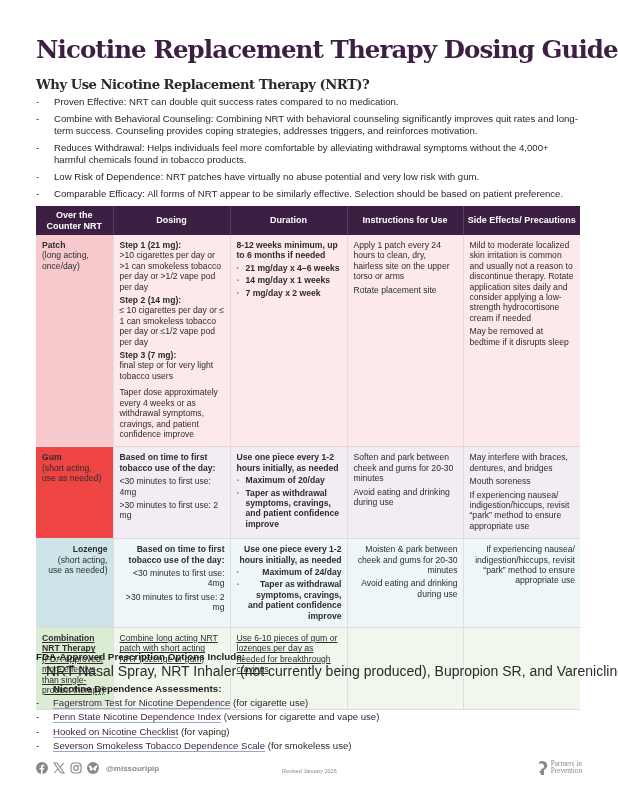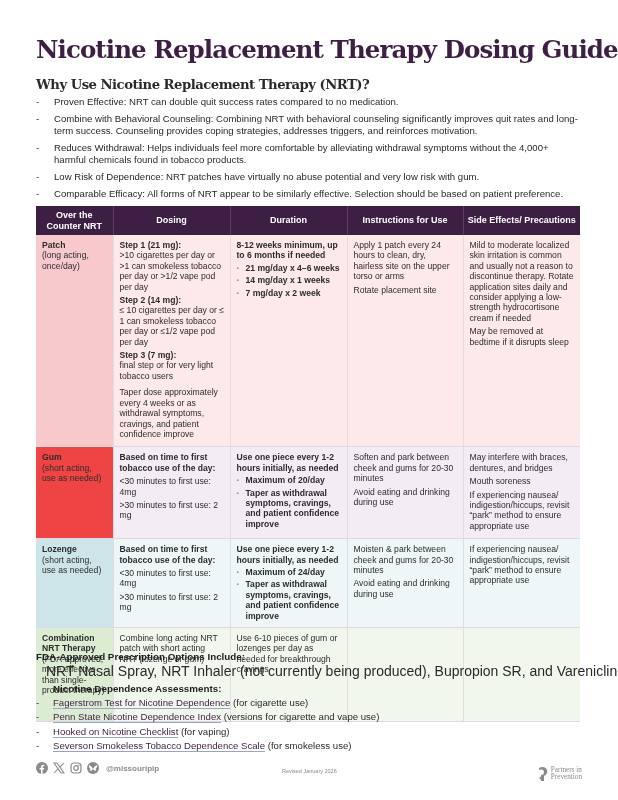--- a/index.html
+++ b/index.html
@@ -16,42 +16,42 @@
   table.nrt th { background: #3d1f44; color: #ffffff; font-weight: bold; font-size: 9px; line-height: 11px; text-align: center; height: 29px; border-right: 1px solid #5a3d60; padding: 2px 4px; }
   table.nrt th:last-child { border-right: none; }
   table.nrt td { vertical-align: top; padding: 5px 5px 4px 6px; border-right: 1px solid #e2dde2; border-bottom: 1px solid #e0d8e0; color: #2c2c2c; }
   table.nrt td:last-child { border-right: none; }
   td.rowhead { font-weight: bold; color: #2b2b2b; }
   td.rowhead .sub { font-weight: normal; }
   tr.patch td { background: #fde9ea; height: 198px; }
   tr.patch td.rowhead { background: #f8c9cc; }
   tr.gum td { background: #f3ecf4; height: 80px; }
   tr.gum td.rowhead { background: #ef4444; }
-  tr.lozenge td { background: #eef6f7; height: 86px; }
+  tr.lozenge td { background: #eef6f7; height: 86px; text-align: right; }
   tr.lozenge td.rowhead { background: #cde5e9; }
-  tr.combo td { background: #f2f7ee; height: 94px; }
+  tr.combo td { background: #f2f7ee; height: 82px; text-decoration: underline; }
   tr.combo td.rowhead { background: #dcecd3; }
   .cell p { margin-bottom: 3px; }
   .cell .bold { font-weight: bold; }
   .cell ul { list-style: none; margin-top: 2px; }
   .cell ul li { position: relative; padding-left: 9px; margin-bottom: 2px; }
   .cell ul li::before { content: "▪"; position: absolute; left: 0; font-size: 6px; color: #888; top: 0; }
   .rx-head { position: absolute; top: 651px; left: 0; font-size: 9.8px; font-weight: bold; color: #1f1f1f; }
   .rx-body { position: absolute; top: 663px; left: 0; font-size: 14px; color: #2a2a2a; white-space: nowrap; padding-left: 10px; }
   .assess-head { position: absolute; top: 683px; left: 17px; font-size: 9.8px; font-weight: bold; color: #1f1f1f; }
   .assess-list { position: absolute; top: 697px; left: 0; list-style: none; }
   .assess-list li { position: relative; padding-left: 17px; font-size: 9.6px; line-height: 12px; margin-bottom: 2.3px; white-space: nowrap; }
   .assess-list li .dash { position: absolute; left: 0; }
   .assess-list li a { color: #3d1f44; text-decoration: none; border-bottom: 1px solid #9aa3c8; }
   .footer { position: absolute; top: 760px; left: 0; width: 546px; height: 22px; }
   .social { position: absolute; left: 0; top: 2px; display: flex; align-items: center; gap: 5px; }
   .social .ic { width: 12px; height: 12px; display: inline-block; }
   .social .handle { font-size: 8px; color: #8a8a8a; font-weight: bold; margin-left: 2px; }
   .revised { position: absolute; left: 246px; top: 8px; font-size: 5.5px; color: #8a8a8a; }
-  .logo { position: absolute; right: 0; top: 6px; display: flex; align-items: center; gap: 2px; }
+  .logo { position: absolute; right: 0; top: 0; display: flex; align-items: center; gap: 2px; }
   .logo .mark { width: 11px; height: 16px; }
   .logo .lt { font-family: "Liberation Serif", serif; font-size: 7.2px; line-height: 7.4px; color: #8a8a8a; }
 </style>
 </head>
 <body>
 
 <div class="page">
   <h1 class="title">Nicotine Replacement Therapy Dosing Guide</h1>
   <h2 class="subtitle">Why Use Nicotine Replacement Therapy (NRT)?</h2>
 

